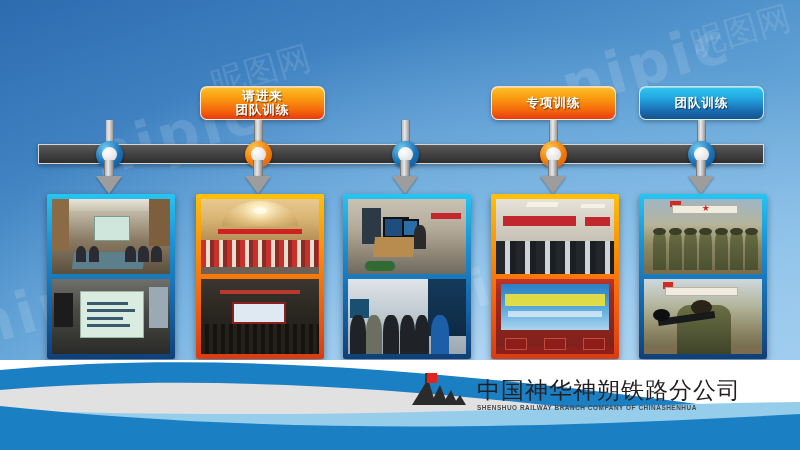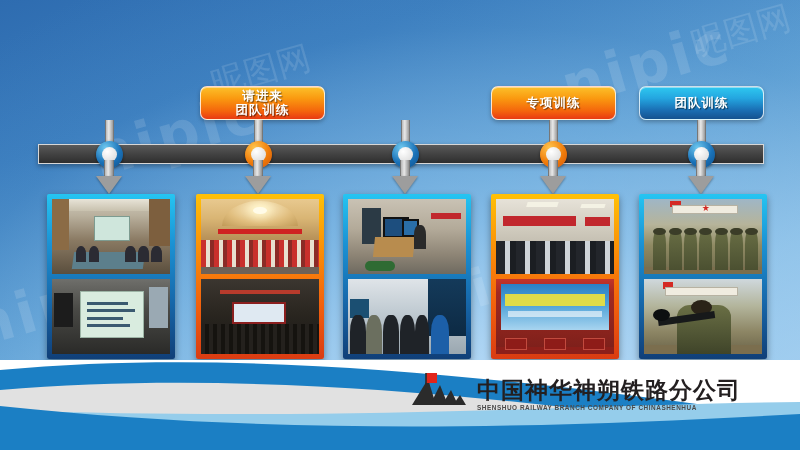--- a/index.html
+++ b/index.html
@@ -211,21 +211,21 @@
     position:absolute; left:0; bottom:0; width:800px; height:90px;
     background:#fff; overflow:hidden;
   }
   .band svg{ position:absolute; left:0; bottom:0; width:800px; height:90px; }
 
   
   .logo { position:absolute; left:410px; bottom:38px; display:flex; align-items:center; gap:9px; }
   .logo .mark { position:relative; width:58px; height:34px; }
   .logo .mark svg{ width:58px; height:34px; display:block; }
   .logo .txtbox{ display:flex; flex-direction:column; }
-  .logo .cn { font-size:23px; font-weight:bold; color:#231f20; letter-spacing:1px; line-height:25px;margin-top:11px;}
+  .logo .cn { font-size:23px; font-weight:normal; color:#231f20; letter-spacing:1px; line-height:25px;margin-top:11px;}
   .logo .en { font-size:6.4px; color:#4a4a4a; letter-spacing:0.55px; line-height:9px; font-weight:bold;}
 </style>
 </head>
 <body>
 
 <div class="slide">
 
   <div class="wm w1">nipic</div>
   <div class="wm w2">nipic</div>
   <div class="wm w3">nipic</div>

